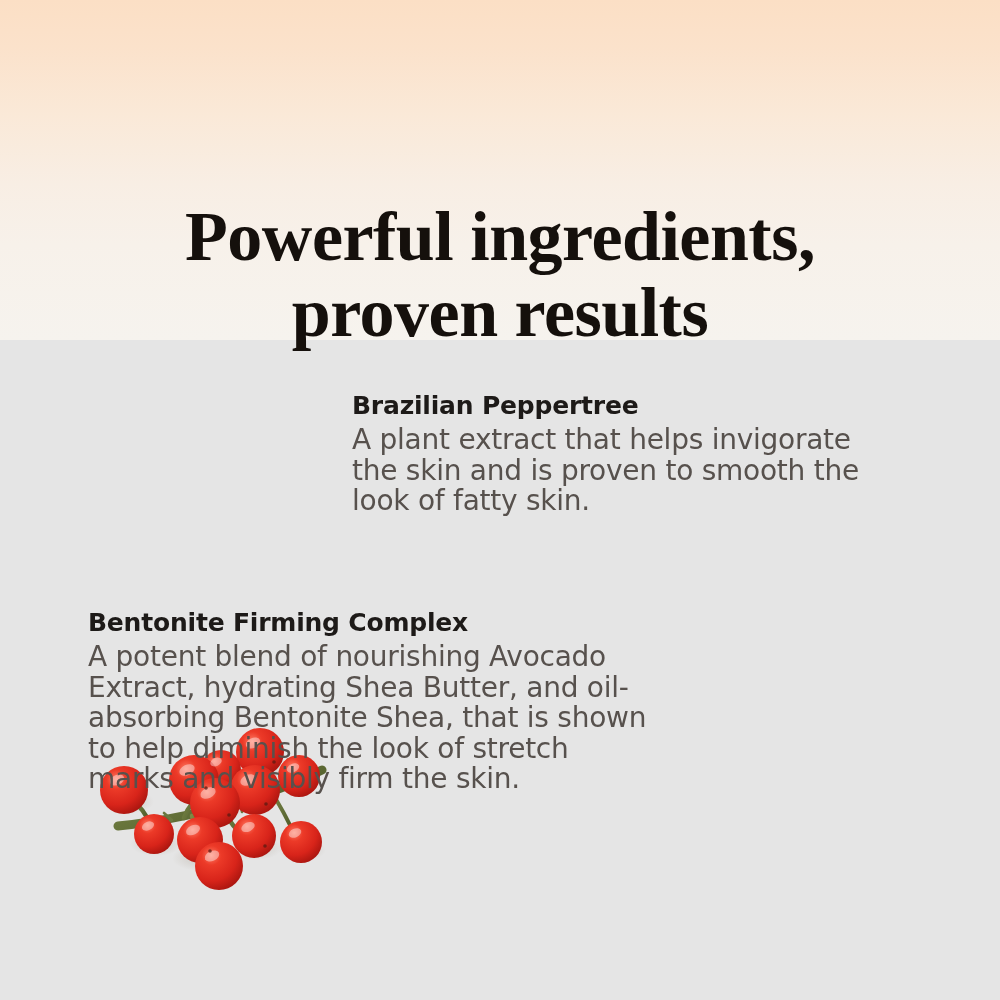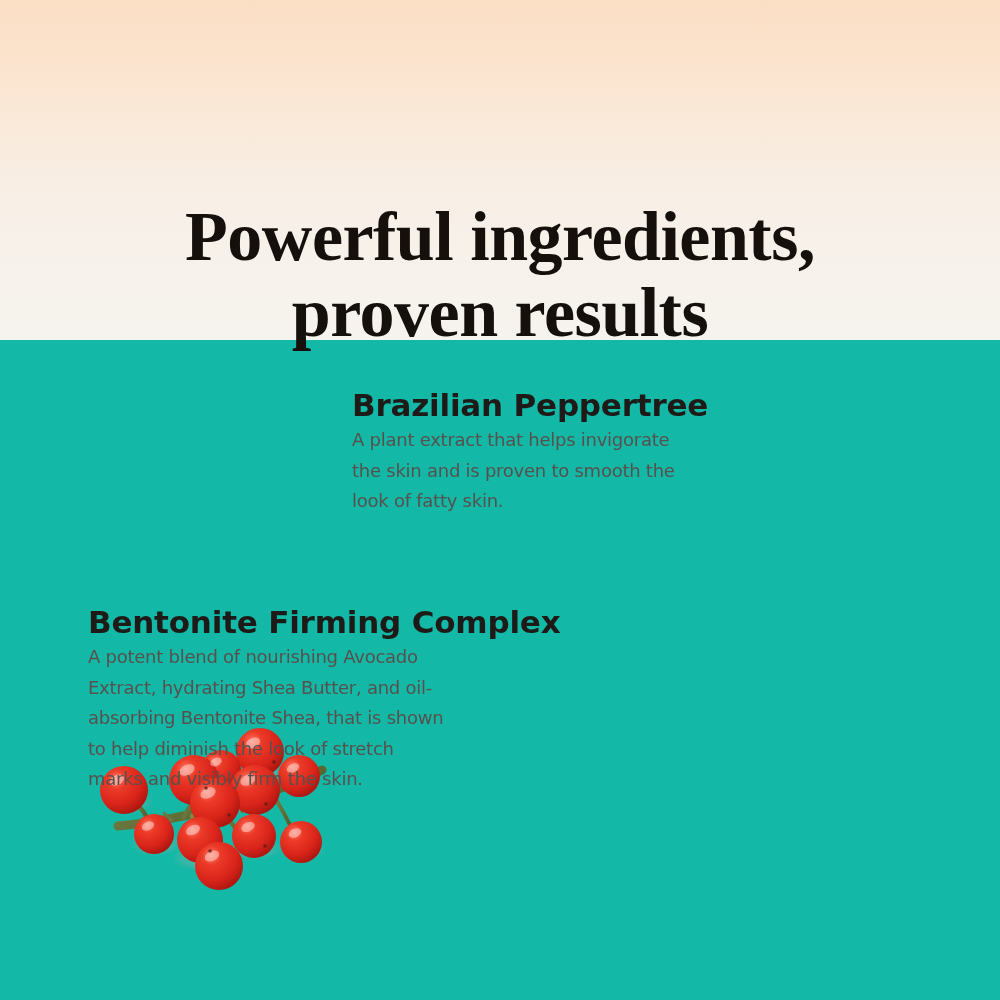--- a/index.html
+++ b/index.html
@@ -11,21 +11,21 @@
     width: 1000px;
     height: 1000px;
     overflow: hidden;
     font-family: "Liberation Sans", sans-serif;
   }
 
   #poster {
     position: relative;
     width: 1000px;
     height: 1000px;
-    background: #14b8a6;
+    background: #e5e5e5;
     overflow: hidden;
   }
 
   
   .bg-gradient {
     position: absolute;
     left: 0; top: 0;
     width: 1000px;
     height: 340px;
     background: linear-gradient(to bottom,
@@ -55,32 +55,32 @@
   }
 
   
   .row { position: absolute; }
 
   .row-text { position: absolute; }
 
   .ing-title {
     font-family: "DejaVu Sans", "Liberation Sans", sans-serif;
     font-weight: 700;
-    font-size: 31px;
+    font-size: 25px;
     line-height: 31px;
     letter-spacing: -0.2px;
     color: #1d1a18;
     margin: 0 0 4px 0;
     white-space: nowrap;
   }
 
   .ing-desc {
     font-family: "DejaVu Sans", "Liberation Sans", sans-serif;
     font-weight: 400;
-    font-size: 18px;
+    font-size: 28px;
     line-height: 30.5px;
     letter-spacing: -0.25px;
     color: #57514d;
     margin: 0;
     white-space: pre-line;
   }
 
   
   #row-peppertree { left: 0; top: 360px; width: 1000px; height: 180px; }
   #row-peppertree .row-text { left: 352px; top: 30px; width: 560px; }

